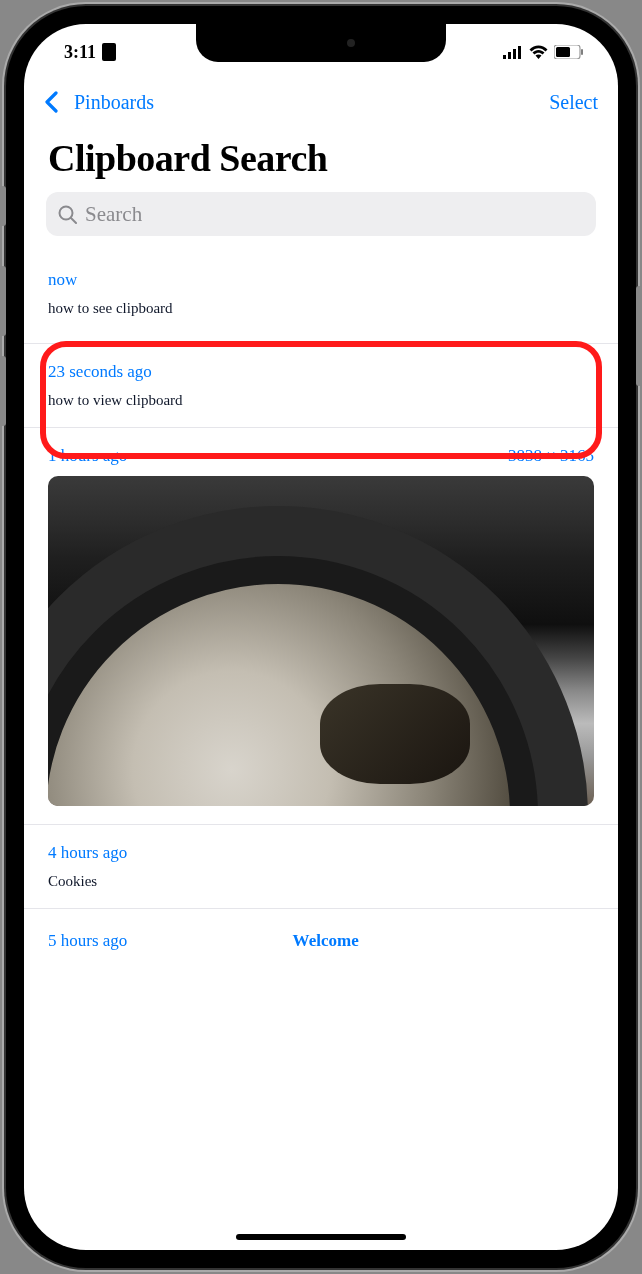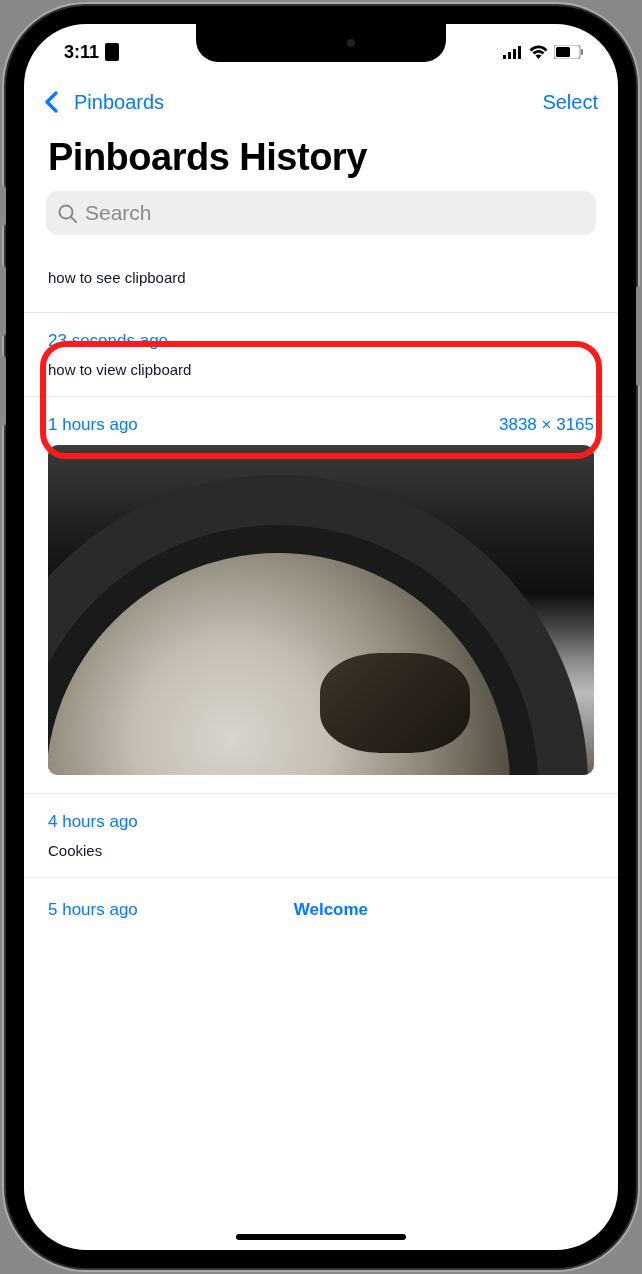--- a/index.html
+++ b/index.html
@@ -13,20 +13,21 @@
       justify-content: center;
     }
     .phone-frame {
       width: 630px;
       height: 1262px;
       background: #000;
       border-radius: 80px;
       padding: 18px;
       position: relative;
       box-shadow: 0 0 0 2px #333, 0 0 0 4px #aaa;
+      font-family: Liberation Serif, serif;
     }
     .side-button {
       position: absolute;
       background: #888;
       border-radius: 3px;
     }
     .sb-left1 { left: -6px; top: 180px; width: 6px; height: 40px; }
     .sb-left2 { left: -6px; top: 260px; width: 6px; height: 70px; }
     .sb-left3 { left: -6px; top: 350px; width: 6px; height: 70px; }
     .sb-right { right: -6px; top: 280px; width: 6px; height: 100px; }
@@ -254,35 +255,38 @@
     <div class="nav-bar">
       <div class="back-btn">
         <svg class="chevron-left" viewBox="0 0 14 22">
             <path d="M12 2 L3 11 L12 20" stroke="#007AFF" stroke-width="3.2" fill="none" stroke-linecap="round" stroke-linejoin="round"></path>
           </svg>
         <span>Pinboards</span>
       </div>
       <div class="select-btn">Select</div>
     </div>
 
-    <h1 class="page-title">Pinboards History</h1>
+    <h1 class="page-title">Clipboard Search</h1>
 
     <div class="search-bar">
       <svg width="19" height="19" viewBox="0 0 19 19">
           <circle cx="8" cy="8" r="6.5" stroke="#8A8A8E" stroke-width="2" fill="none"></circle>
           <line x1="13" y1="13" x2="18" y2="18" stroke="#8A8A8E" stroke-width="2" stroke-linecap="round"></line>
         </svg>
       <span>Search</span>
     </div>
 
     <div class="content">
 
       <div class="highlight-box" style="top:317px; left:16px; right:16px; height:118px;"></div>
 
       <div class="entry" style="padding-top:24px; padding-bottom:26px;">
+        <div class="entry-header">
+          <span class="entry-time">now</span>
+        </div>
         <div class="entry-text">how to see clipboard</div>
       </div>
 
       <div class="entry">
         <div class="entry-header">
           <span class="entry-time">23 seconds ago</span>
         </div>
         <div class="entry-text">how to view clipboard</div>
       </div>
 

